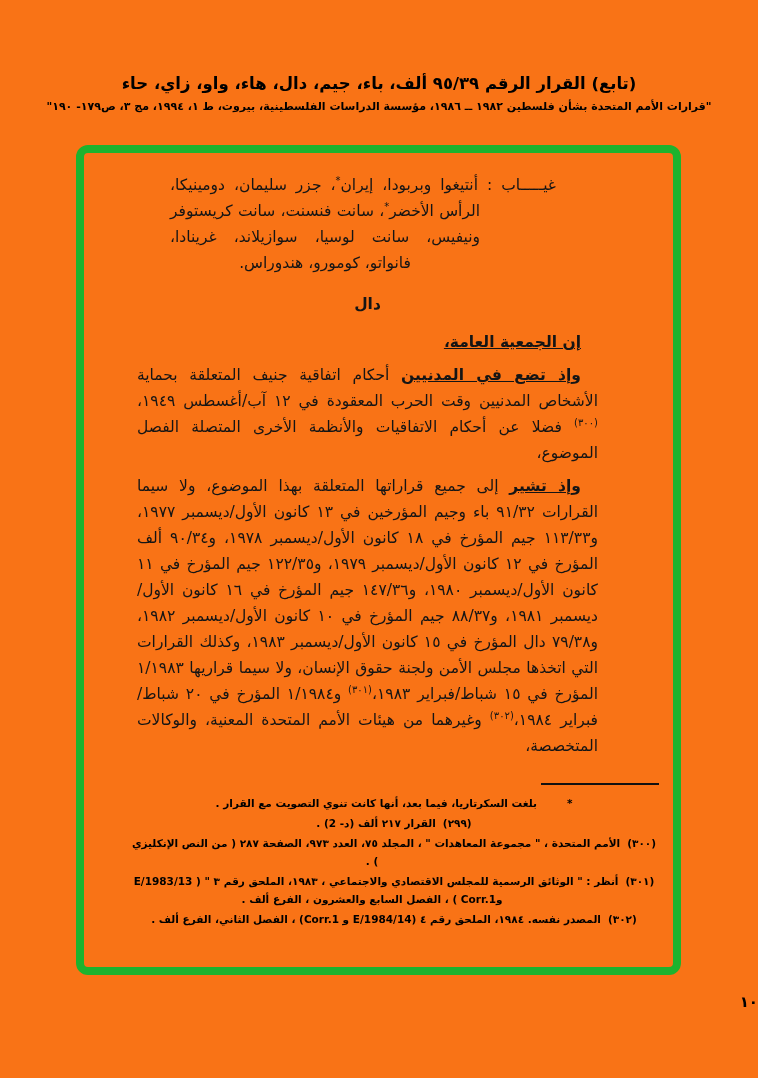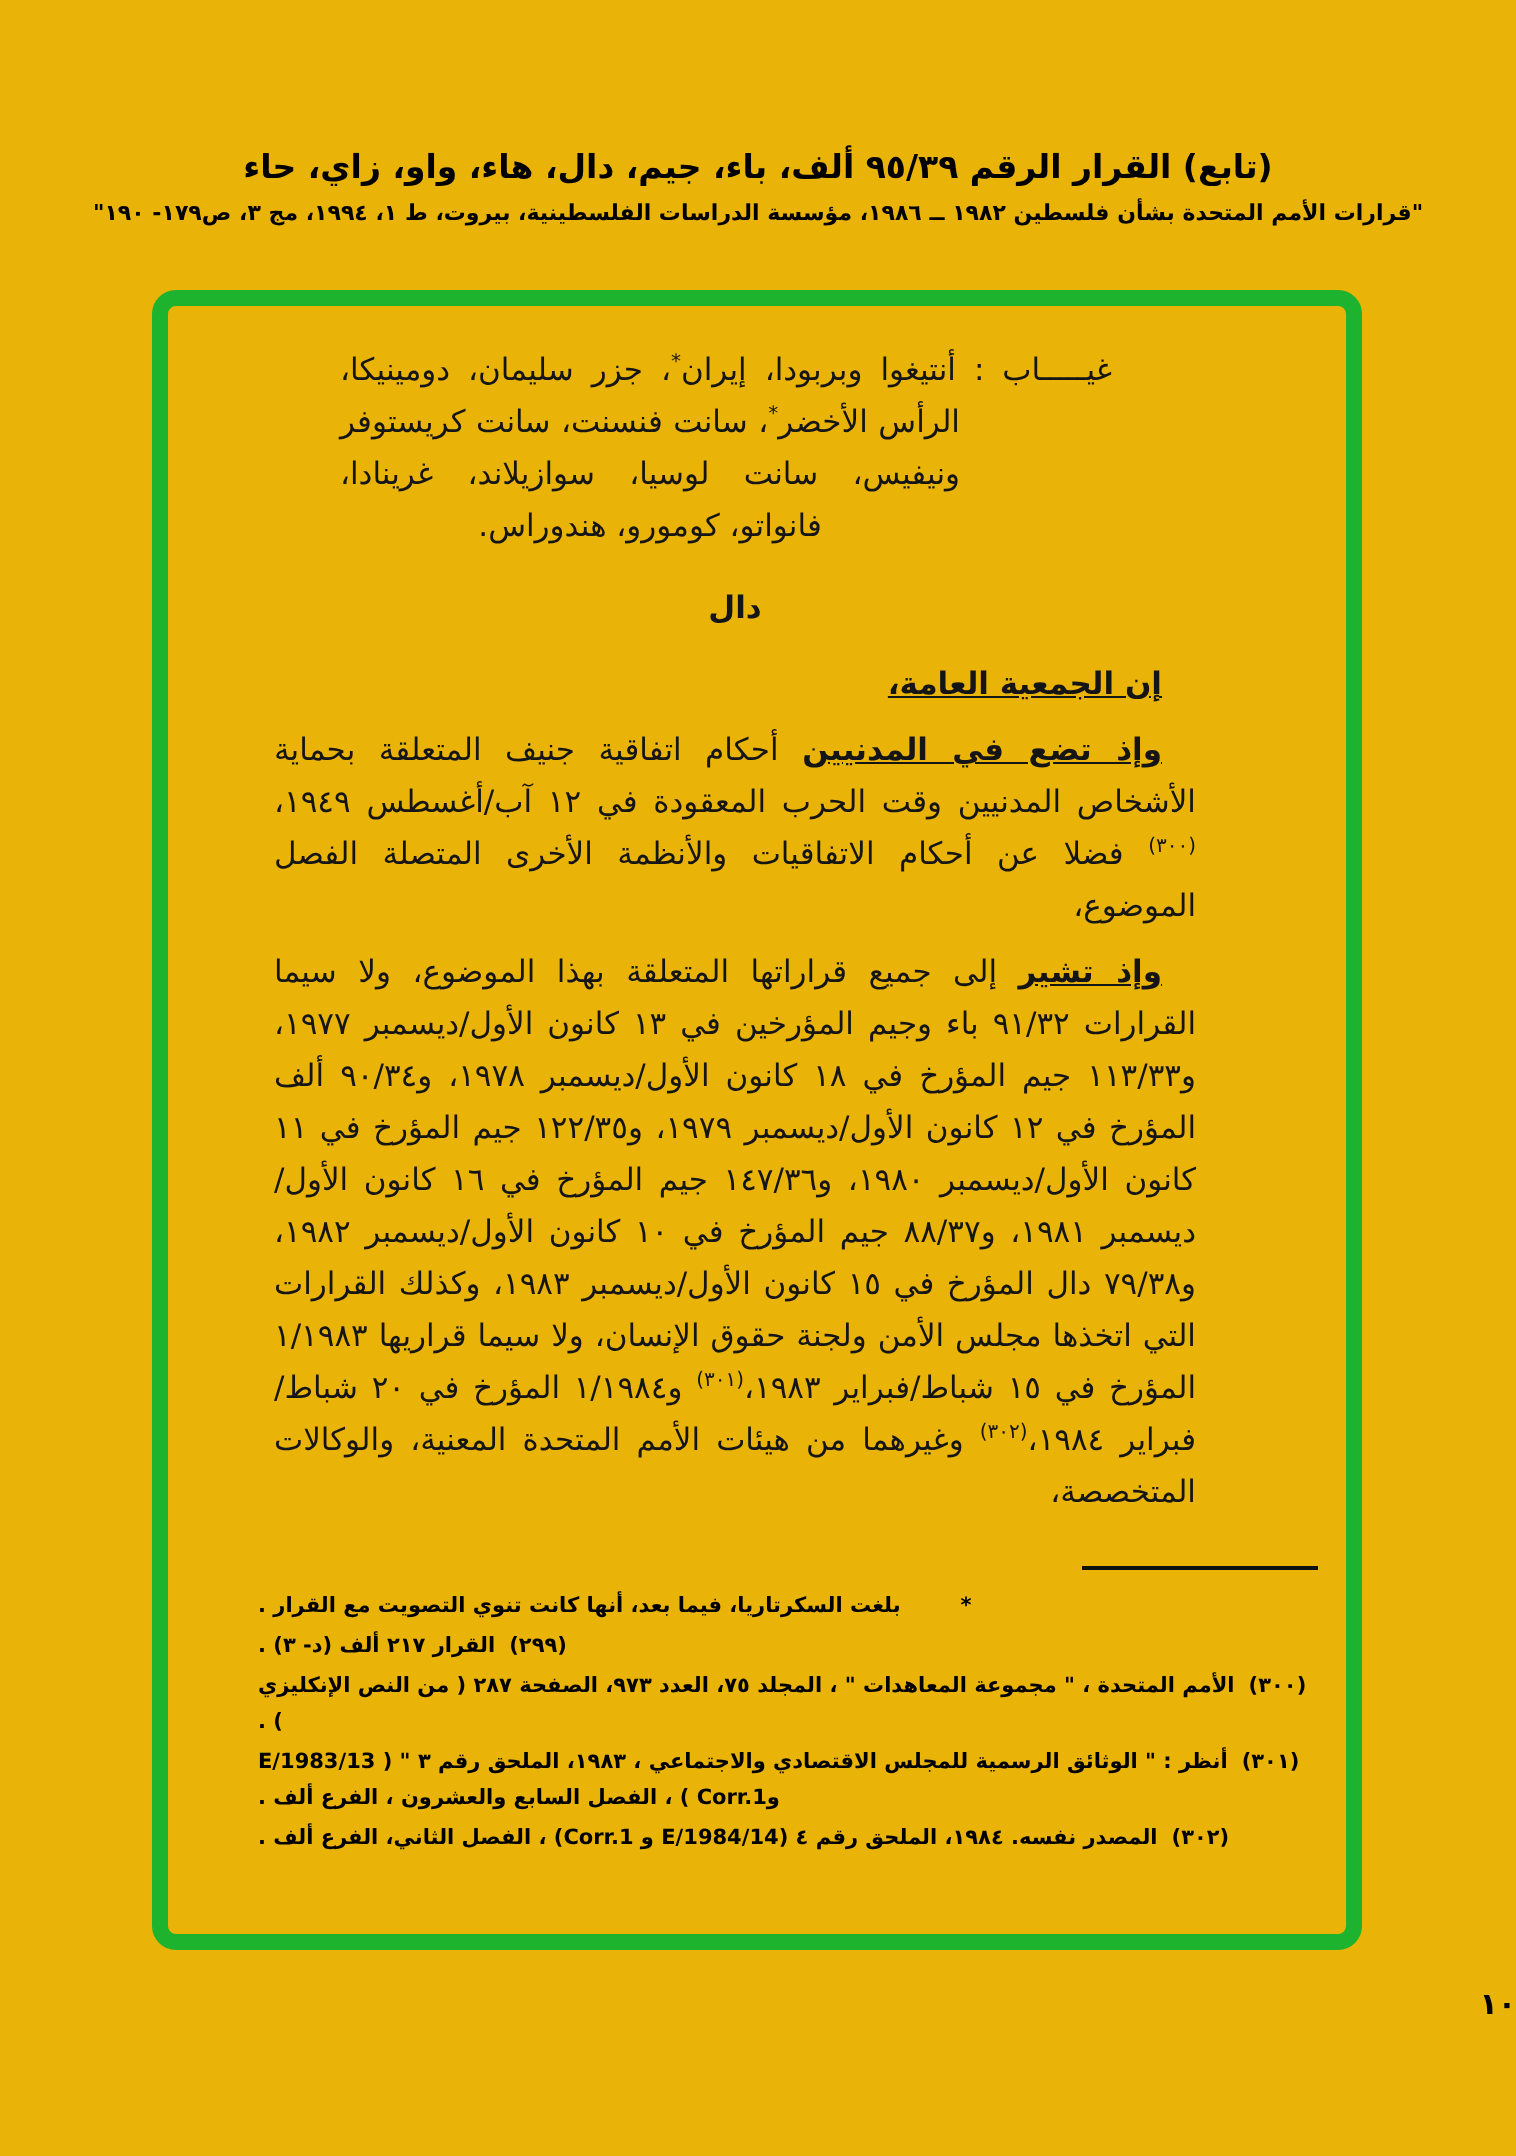--- a/index.html
+++ b/index.html
@@ -1,19 +1,19 @@
 <!DOCTYPE html>
 <html><head>
 <meta charset="utf-8">
 <style>
   html,body{margin:0;padding:0;background:#ffffff;}
   .page{
     position:relative;
     width:758px;height:1078px;
-    background:#eab308;
+    background:#f97316;
     font-family:"DejaVu Sans",sans-serif;
     color:#151515;
     overflow:hidden;
   }
   
   .doc-header{
     position:absolute;top:74px;left:0;right:0;
     text-align:center;direction:rtl;
   }
   .doc-title{
@@ -69,21 +69,21 @@
     font-weight:bold;
     line-height:18px;
     color:#000;
   }
   .fn-sep{
     width:118px;height:0;
     border-top:2px solid #111;
     margin:24px 0 9px auto; 
   }
   .footnote{
-    text-align:left;
+    text-align:center;
     padding-right:44px;
     text-indent:-44px;
     margin-top:2px;
   }
   .fn-label{margin-left:7px;}
   .footnote:first-child .fn-label{margin-left:30px;}
   
   .page-number{
     position:absolute;left:0;right:0;top:993px;
     font-size:15px;font-weight:bold;color:#000;
@@ -112,21 +112,21 @@
             <p class="para"><span class="b">إن الجمعية العامة،</span></p>
             <p class="para"><span class="b">وإذ تضع في المدنيين</span><span> أحكام اتفاقية جنيف المتعلقة بحماية الأشخاص المدنيين وقت الحرب المعقودة في ١٢ آب/أغسطس ١٩٤٩،</span><sup>(٣٠٠)</sup><span> فضلا عن أحكام الاتفاقيات والأنظمة الأخرى المتصلة الفصل الموضوع،</span></p>
             <p class="para"><span class="b">وإذ تشير</span><span> إلى جميع قراراتها المتعلقة بهذا الموضوع، ولا سيما القرارات ٩١/٣٢ باء وجيم المؤرخين في ١٣ كانون الأول/ديسمبر ١٩٧٧، و١١٣/٣٣ جيم المؤرخ في ١٨ كانون الأول/ديسمبر ١٩٧٨، و٩٠/٣٤ ألف المؤرخ في ١٢ كانون الأول/ديسمبر ١٩٧٩، و١٢٢/٣٥ جيم المؤرخ في ١١ كانون الأول/ديسمبر ١٩٨٠، و١٤٧/٣٦ جيم المؤرخ في ١٦ كانون الأول/ديسمبر ١٩٨١، و٨٨/٣٧ جيم المؤرخ في ١٠ كانون الأول/ديسمبر ١٩٨٢، و٧٩/٣٨ دال المؤرخ في ١٥ كانون الأول/ديسمبر ١٩٨٣، وكذلك القرارات التي اتخذها مجلس الأمن ولجنة حقوق الإنسان، ولا سيما قراريها ١/١٩٨٣ المؤرخ في ١٥ شباط/فبراير ١٩٨٣،</span><sup>(٣٠١)</sup><span> و١/١٩٨٤ المؤرخ في ٢٠ شباط/فبراير ١٩٨٤،</span><sup>(٣٠٢)</sup><span> وغيرهما من هيئات الأمم المتحدة المعنية، والوكالات المتخصصة،</span></p>
           </div>
       </div>
 
       <div class="footnotes">
         <div class="fn-sep"></div>
         <div>
             <div class="footnote"><span class="fn-label">*</span><span class="fn-text">بلغت السكرتاريا، فيما بعد، أنها كانت تنوي التصويت مع القرار .</span></div>
-            <div class="footnote"><span class="fn-label">(٢٩٩)</span><span class="fn-text">القرار ٢١٧ ألف (د- ٣) .</span></div>
+            <div class="footnote"><span class="fn-label">(٢٩٩)</span><span class="fn-text">القرار ٢١٧ ألف (د- 2) .</span></div>
             <div class="footnote"><span class="fn-label">(٣٠٠)</span><span class="fn-text">الأمم المتحدة ، " مجموعة المعاهدات " ، المجلد ٧٥، العدد ٩٧٣، الصفحة ٢٨٧ ( من النص الإنكليزي ) .</span></div>
             <div class="footnote"><span class="fn-label">(٣٠١)</span><span class="fn-text">أنظر : " الوثائق الرسمية للمجلس الاقتصادي والاجتماعي ، ١٩٨٣، الملحق رقم ٣ " ( E/1983/13 وCorr.1 ) ، الفصل السابع والعشرون ، الفرع ألف .</span></div>
             <div class="footnote"><span class="fn-label">(٣٠٢)</span><span class="fn-text">المصدر نفسه. ١٩٨٤، الملحق رقم ٤ (E/1984/14 و Corr.1) ، الفصل الثاني، الفرع ألف .</span></div>
           </div>
       </div>
 
     </div>
   </div>
 
   <div class="page-number">١٠</div>

